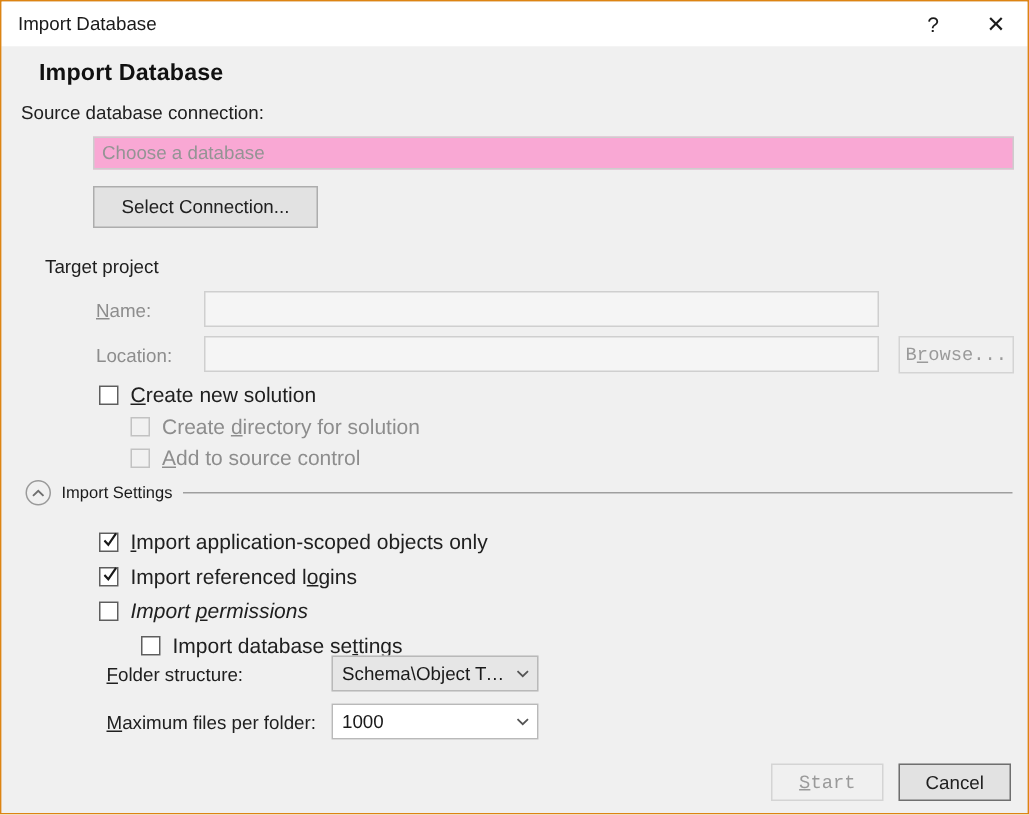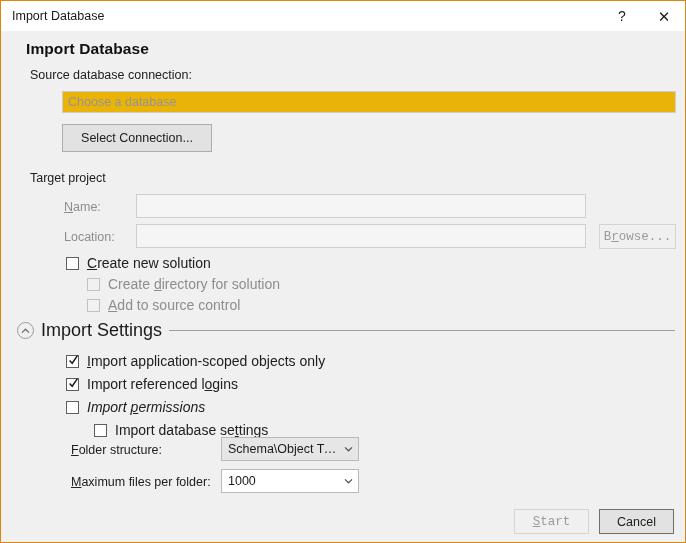--- a/index.html
+++ b/index.html
@@ -98,21 +98,21 @@
     box-sizing: border-box;
     background: #ffffff;
     border: 1px solid #cccccc;
     font-family: "Liberation Sans", sans-serif;
     font-size: 12.5px;
     color: #202020;
     padding: 0 5px;
     outline: none;
   }
   .tinput.readonly {
-    background: #eab308;
+    background: #f9a8d4;
     border: 1px solid #cdcdcd;
   }
   .tinput::placeholder { color: #949494; opacity: 1; }
   .tinput.disabled-look {
     background: #f5f5f5;
     border: 1px solid #cfcfcf;
   }
 
   
   .btn {
@@ -189,21 +189,21 @@
     border-radius: 50%;
     border: 1px solid #9a9a9a;
     box-sizing: border-box;
     display: flex;
     align-items: center;
     justify-content: center;
     flex: 0 0 auto;
     cursor: default;
   }
   .group-title {
-    font-size: 18px;
+    font-size: 11px;
     color: #1a1a1a;
     margin-left: 7px;
     margin-right: 7px;
     white-space: nowrap;
     user-select: none;
   }
   .group-line {
     height: 1px;
     background: #9f9f9f;
     flex: 1 1 auto;
@@ -256,21 +256,21 @@
     </button>
     <button class="title-btn close">
       <span class="glyph">✕</span>
     </button>
   </div>
 
   <div class="content">
 
     <div class="dialog-heading">Import Database</div>
 
-    <div class="lbl" style="left:29px; top:37px;">Source database connection:</div>
+    <div class="lbl" style="left:13px; top:37px;">Source database connection:</div>
 
     <input class="tinput readonly" type="text" readonly="" style="left: 61px; top: 60px; width: 614px; height: 22px;" value="" placeholder="Choose a database">
 
     <button class="btn" style="left:61px; top:93px; width:150px; height:28px;">Select Connection...</button>
 
     <div class="lbl" style="left:29px; top:140px;">Target project</div>
 
     <div class="lbl dim" style="left:63px; top:169px;"><span class="u">N</span>ame:</div>
     <input class="tinput disabled-look" type="text" style="left: 135px; top: 163px; width: 450px; height: 24px;" value="">
 

